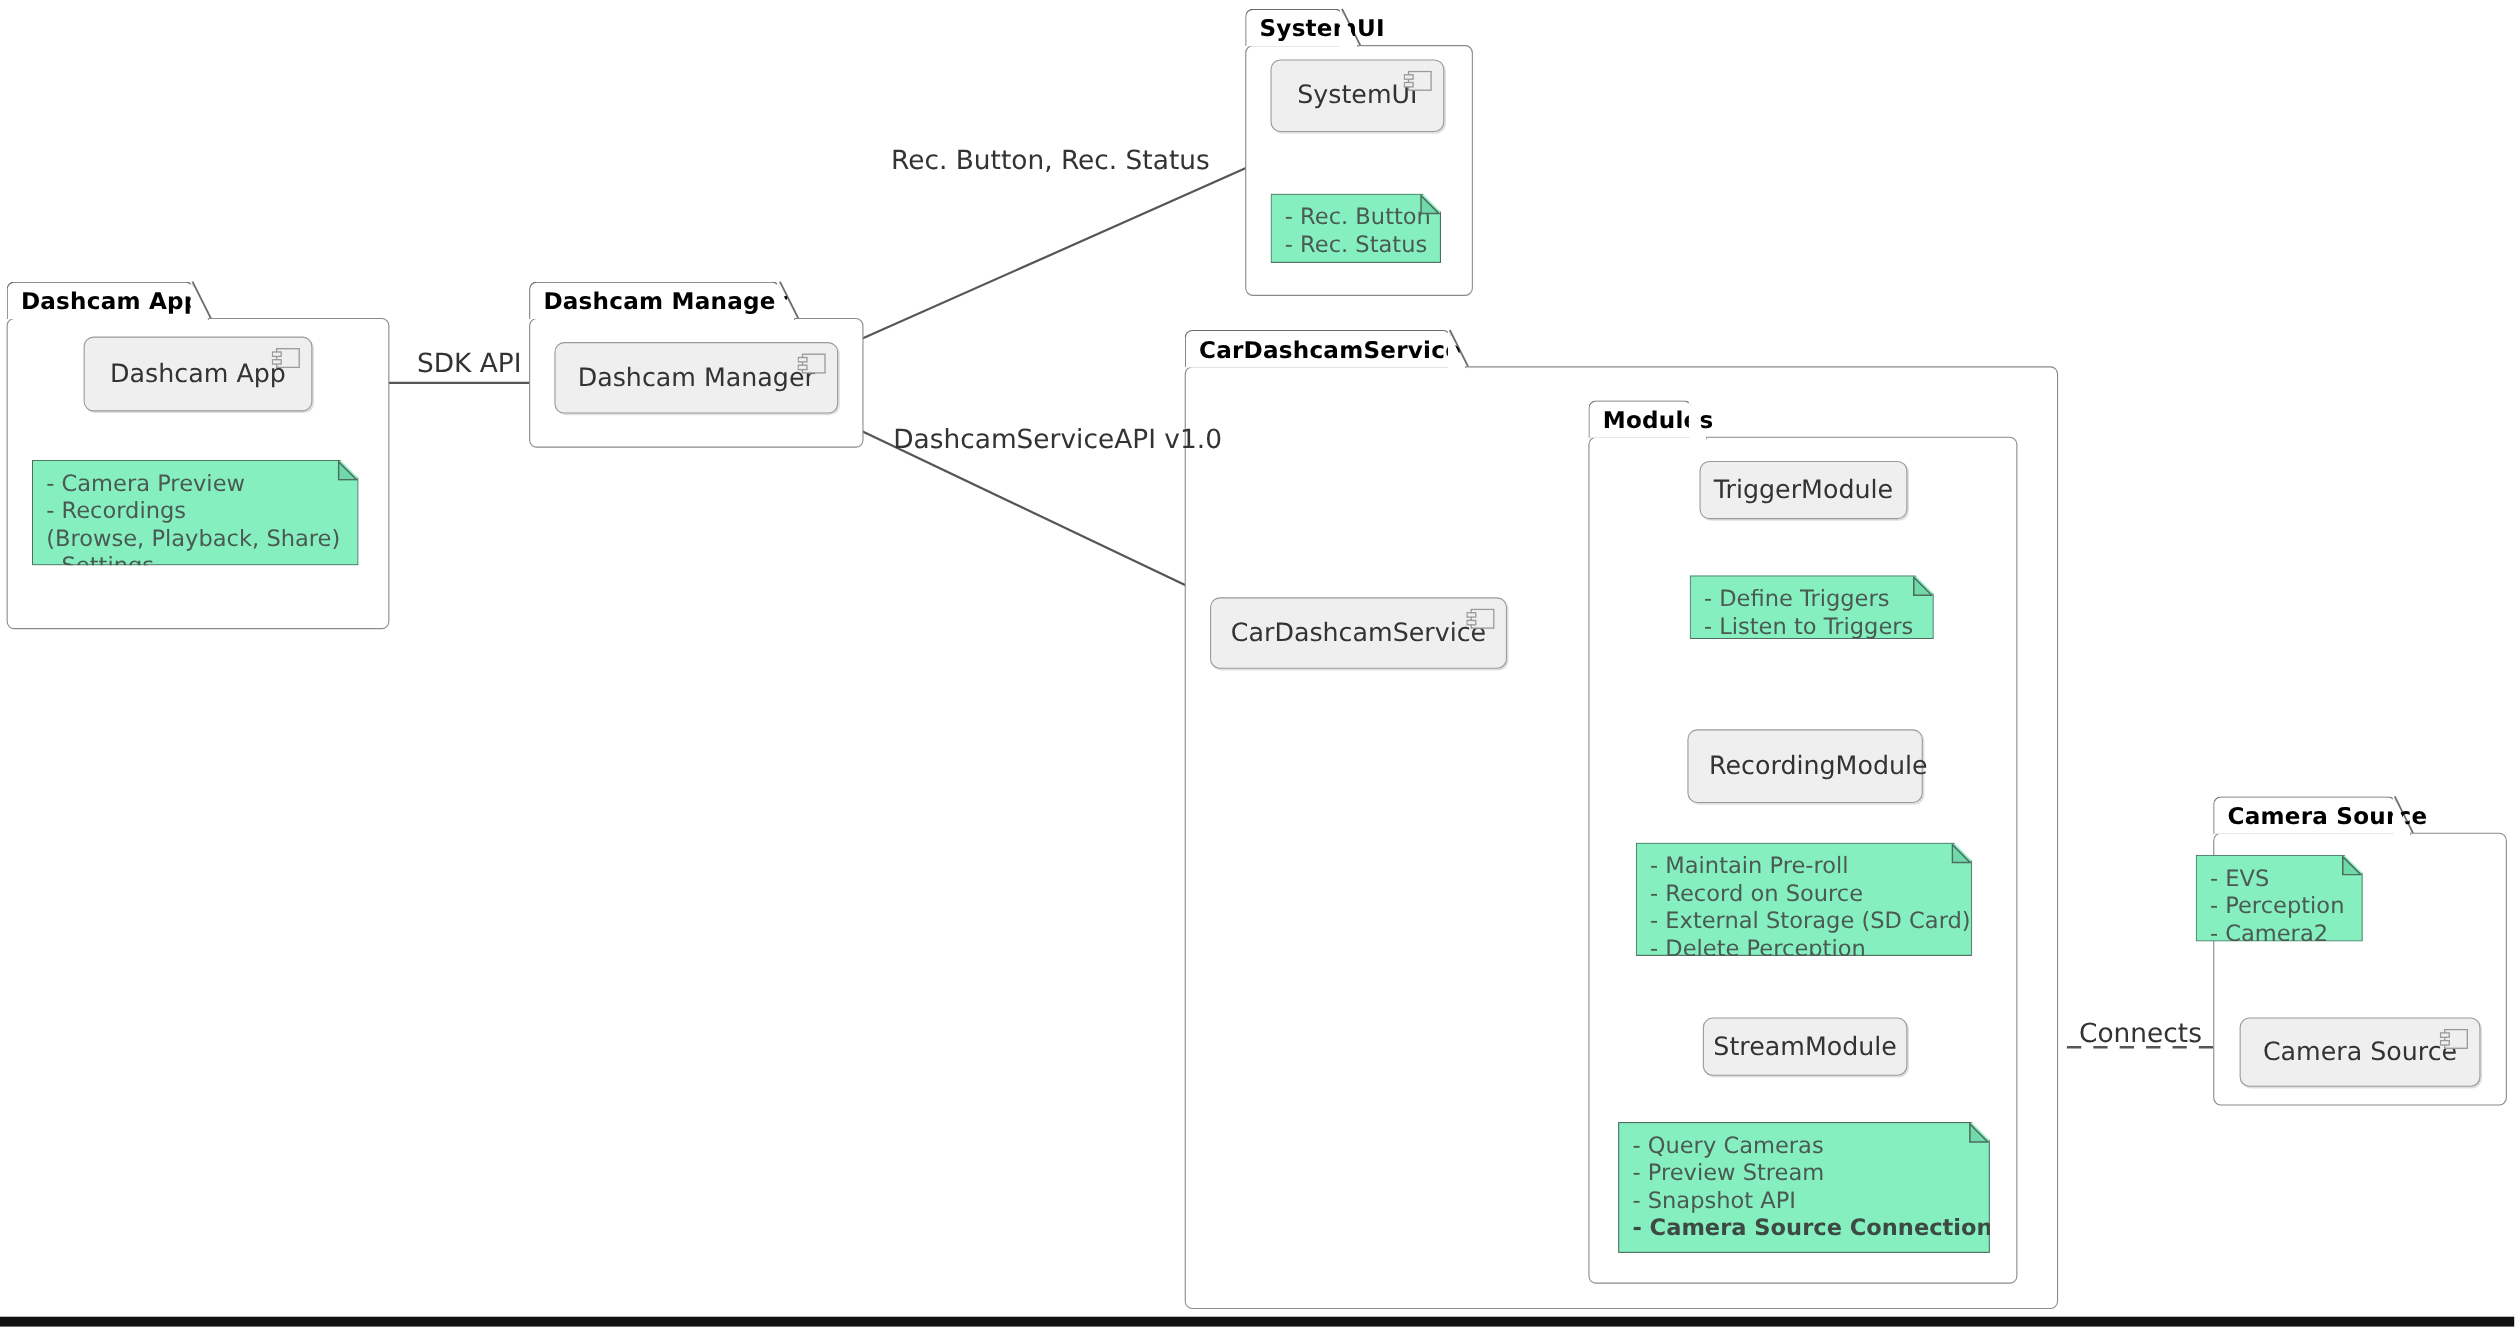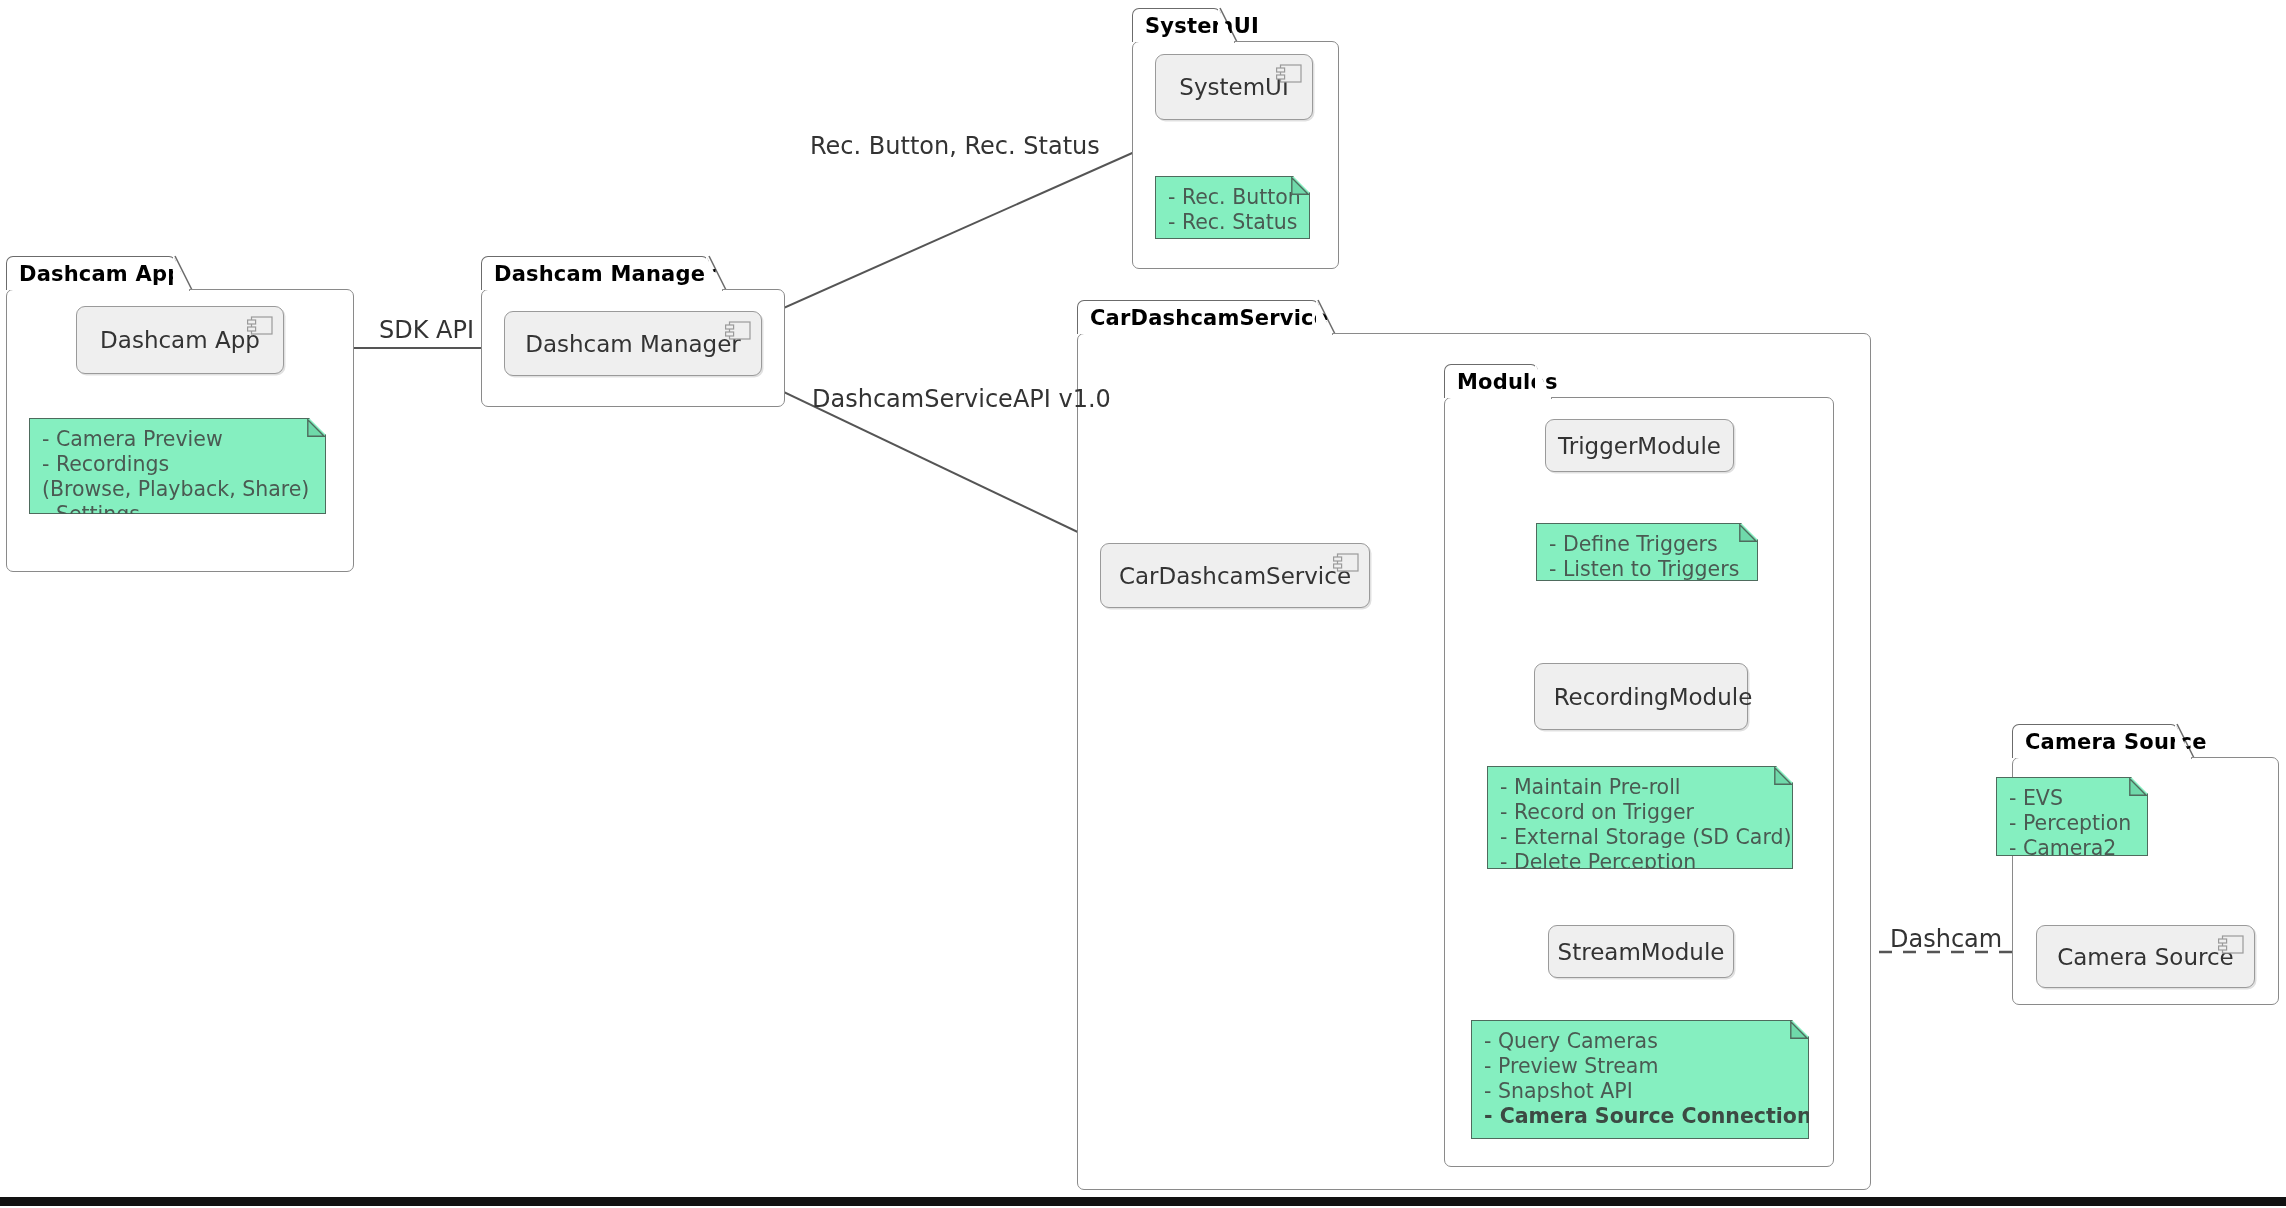--- a/index.html
+++ b/index.html
@@ -296,21 +296,21 @@
   </div>
 
   <div class="component" style="left:1534px; top:663px; width:214px; height:67px;padding-left:24px;">
     <span class="comp-label">RecordingModule</span>
   </div>
   <div class="note" style="left:1487px; top:766px; width:306px; height:103px;">
     <svg class="fold" viewBox="0 0 18 18" xmlns="http://www.w3.org/2000/svg">
       <path d="M0.8,0.8 L0.8,17.2 L17.2,17.2 Z" fill="#6fd9aa" stroke="#4e6b5d" stroke-width="1.4"></path>
     </svg>
     <div class="note-line">- Maintain Pre-roll</div>
-    <div class="note-line">- Record on Trigger</div>
+    <div class="note-line">- Record on Source</div>
     <div class="note-line">- External Storage (SD Card)</div>
     <div class="note-line">- Delete Perception</div>
   </div>
 
   <div class="component" style="left:1548px; top:925px; width:186px; height:53px;">
     <span class="comp-label">StreamModule</span>
   </div>
   <div class="note" style="left:1471px; top:1020px; width:338px; height:119px;">
     <svg class="fold" viewBox="0 0 18 18" xmlns="http://www.w3.org/2000/svg">
       <path d="M0.8,0.8 L0.8,17.2 L17.2,17.2 Z" fill="#6fd9aa" stroke="#4e6b5d" stroke-width="1.4"></path>
@@ -345,17 +345,17 @@
       <rect x="0.6" y="11" width="8" height="4" fill="#efefef" stroke="#9a9a9a" stroke-width="1.2"></rect>
     </svg>
   </div>
 
   <div class="edge-label" style="left:379px; top:316px;">SDK API</div>
 
   <div class="edge-label" style="left:810px; top:132px;">Rec. Button, Rec. Status</div>
 
   <div class="edge-label" style="left:812px; top:385px;">DashcamServiceAPI v1.0</div>
 
-  <div class="edge-label" style="left:1890px; top:925px;">Dashcam</div>
+  <div class="edge-label" style="left:1890px; top:925px;">Connects</div>
 
   <div id="bottom-bar"></div>
 
 </div>
 
 </body></html>

